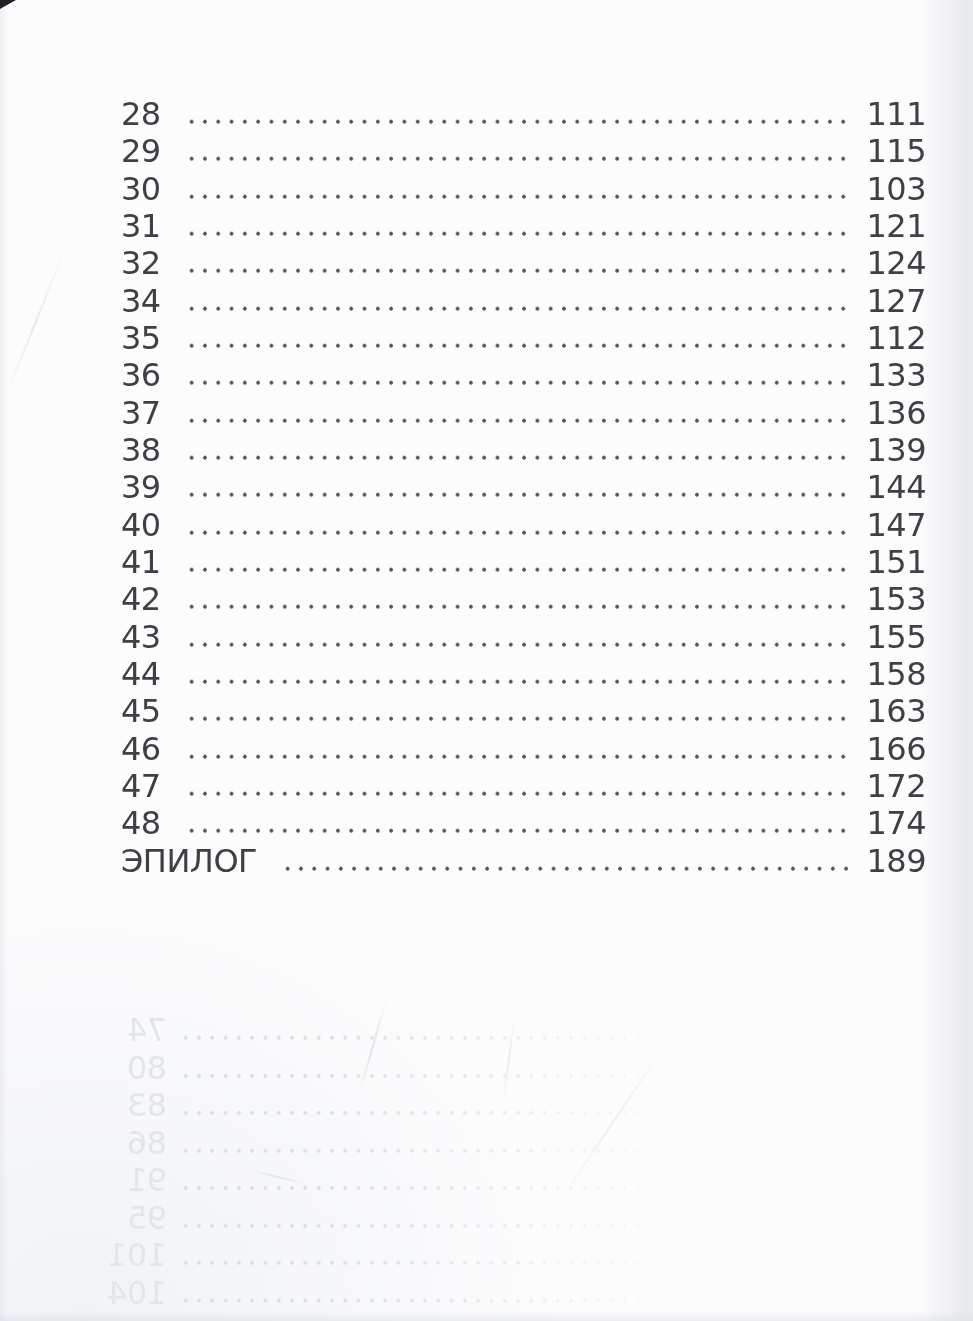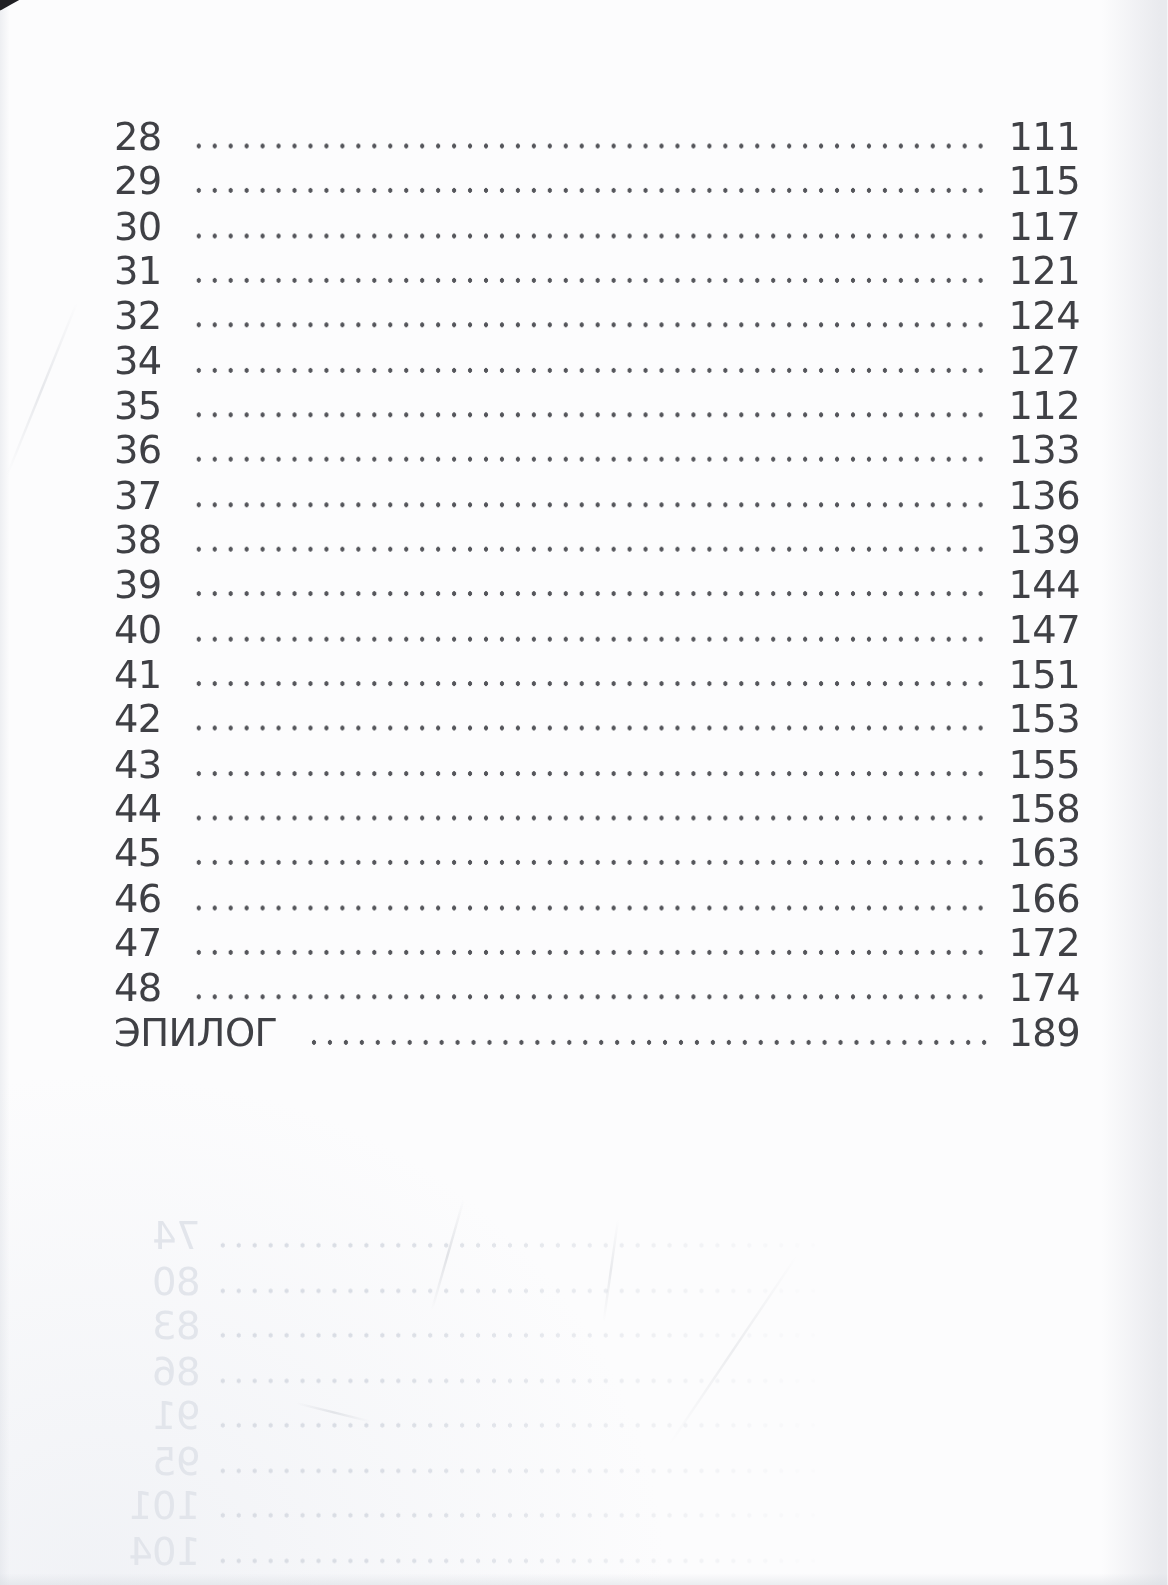--- a/index.html
+++ b/index.html
@@ -25,21 +25,21 @@
   #crease-b{left:508px;top:1016px;width:2px;height:86px;transform:rotate(8deg);
     background:linear-gradient(rgba(165,170,180,0),rgba(165,170,180,.22),rgba(165,170,180,0));}
   #crease-c{left:246px;top:1176px;width:64px;height:2px;transform:rotate(14deg);
     background:linear-gradient(90deg,rgba(165,170,180,0),rgba(165,170,180,.25),rgba(165,170,180,0));}
   #crease-d{left:34px;top:246px;width:2px;height:156px;transform:rotate(22deg);
     background:linear-gradient(rgba(175,180,190,0),rgba(175,180,190,.28),rgba(175,180,190,0));}
   #crease-e{left:610px;top:1030px;width:2px;height:190px;transform:rotate(34deg);
     background:linear-gradient(rgba(165,170,180,0),rgba(165,170,180,.18),rgba(165,170,180,0));}
 
   
-  .toc{position:absolute;left:95px;top:96px;width:805px;}
+  .toc{position:absolute;left:121px;top:96px;width:805px;}
   .row{display:flex;height:37.33px;line-height:37.33px;font-size:32px;
     color:var(--ink,#3f4045);letter-spacing:-0.5px;}
   .label{white-space:nowrap;flex:0 0 auto;}
   .leader{flex:1 1 auto;margin:0 14px 0 22px;
     background-image:radial-gradient(circle, var(--leader-dot,#55565b) 1.7px, rgba(85,86,91,0) 2.1px);
     background-size:13.3px 37.33px;background-repeat:repeat-x;background-position:2px 7px;}
   .pagenum{flex:0 0 60px;white-space:nowrap;text-align:right;}
 
   
   .bleed{position:absolute;left:103px;top:1012px;width:720px;}
@@ -77,21 +77,21 @@
 
   <div class="row">
     <span class="label">29</span>
     <span class="leader"></span>
     <span class="pagenum">115</span>
   </div>
 
   <div class="row">
     <span class="label">30</span>
     <span class="leader"></span>
-    <span class="pagenum">117</span>
+    <span class="pagenum">103</span>
   </div>
 
   <div class="row">
     <span class="label">31</span>
     <span class="leader"></span>
     <span class="pagenum">121</span>
   </div>
 
   <div class="row">
     <span class="label">32</span>

